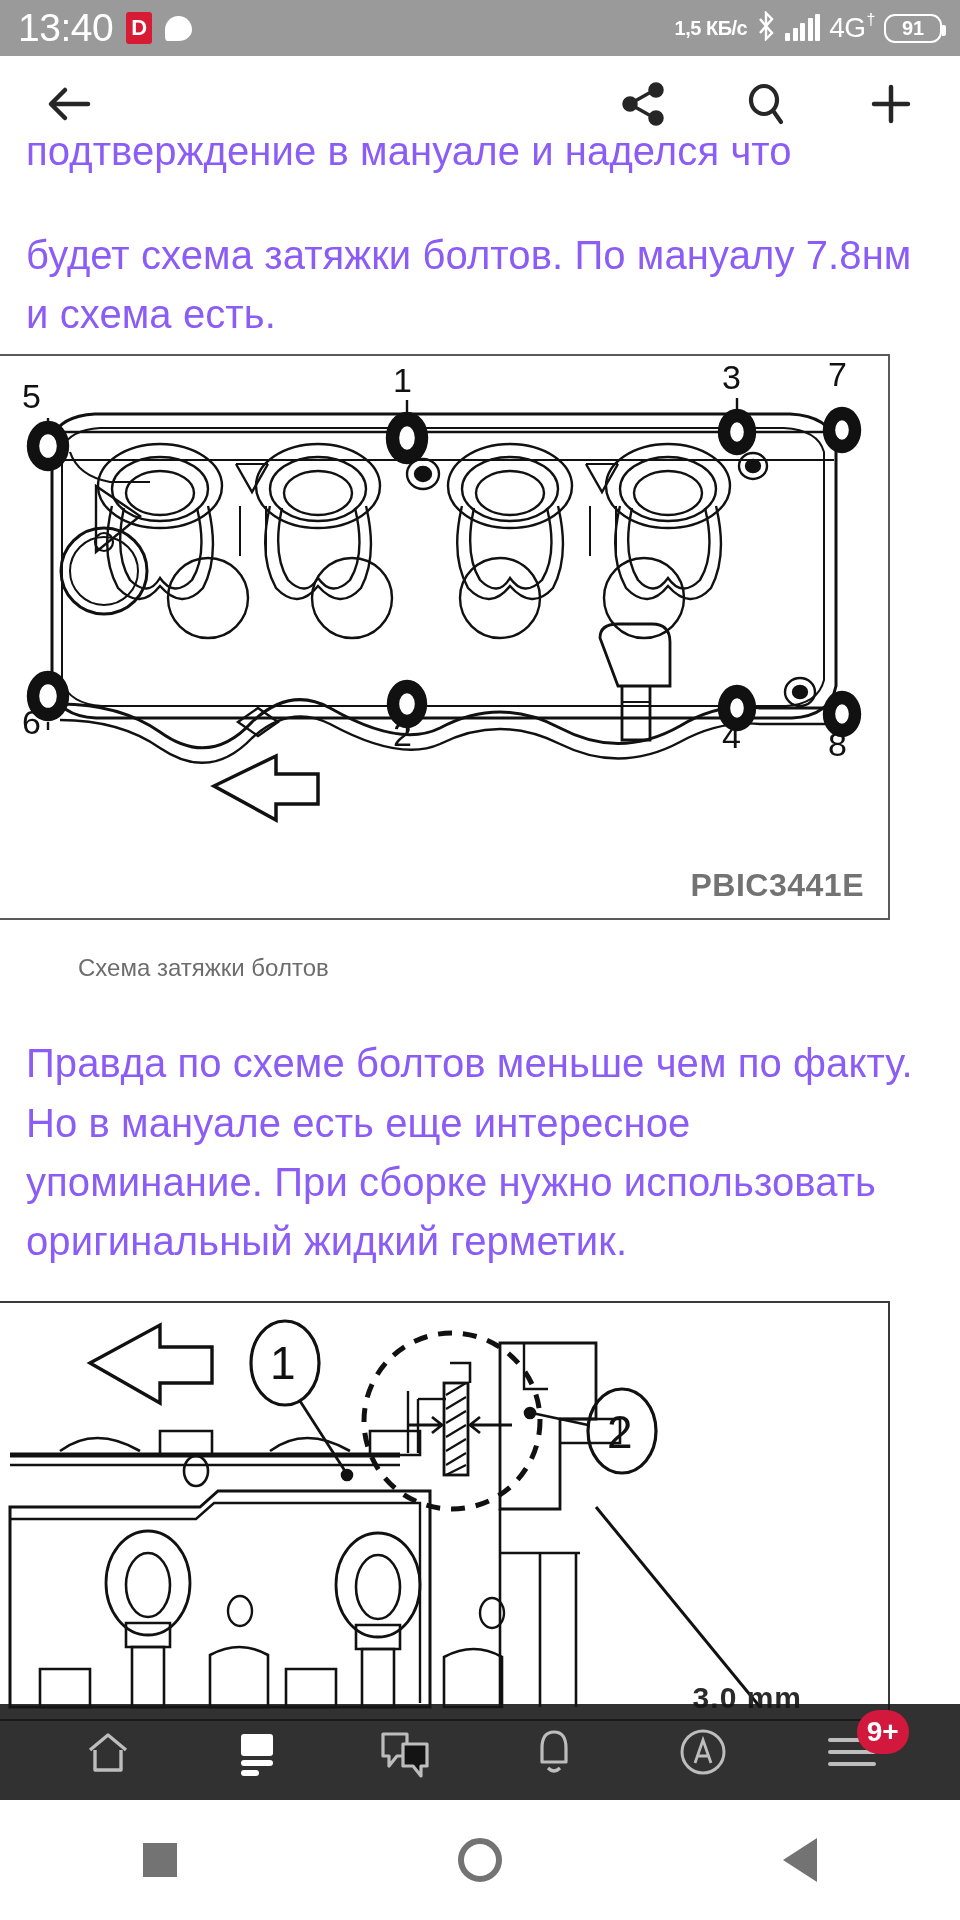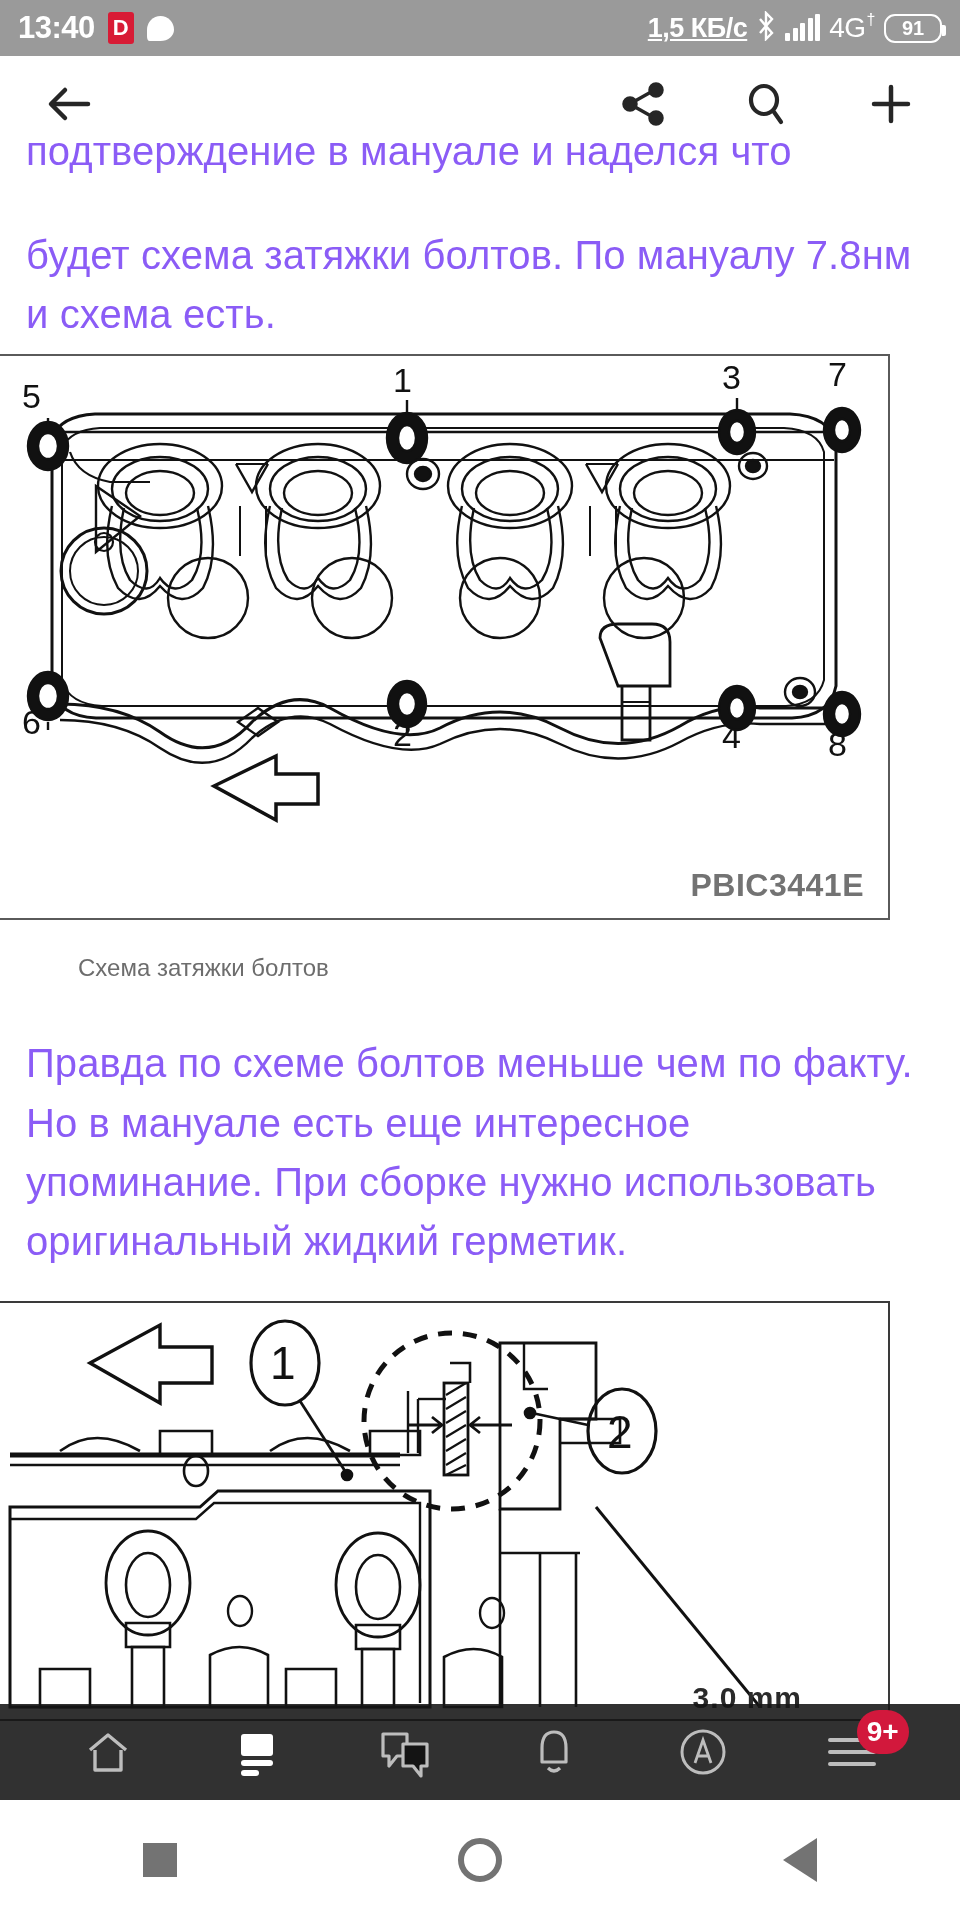--- a/index.html
+++ b/index.html
@@ -11,33 +11,33 @@
   }
   .screen { position: relative; width: 960px; height: 1920px; background: #fff; }
 
   
   .statusbar {
     position: absolute; top: 0; left: 0; width: 960px; height: 56px;
     background: #9a9a9a; display: flex; align-items: center;
     padding: 0 18px; color: #ffffff;
   }
   .sb-left { display: flex; align-items: center; gap: 13px; }
-  .sb-time { font-size: 31px; font-weight: 700; letter-spacing: -0.5px; color:#fff; }
+  .sb-time { font-size: 39px; font-weight: 400; letter-spacing: -0.5px; color:#fff; }
   .sb-dbadge {
     background: #d81b35; color: #fff; font-size: 22px; font-weight: 700;
     width: 26px; height: 32px; display: flex; align-items: center; justify-content: center;
     border-radius: 3px; line-height: 1;
   }
   .sb-chat { width: 27px; height: 25px; position: relative; }
   .sb-chat::before {
     content: ""; position: absolute; inset: 0;
     background: #fff; border-radius: 50% 50% 50% 10%/55% 55% 45% 20%;
   }
   .sb-right { margin-left: auto; display: flex; align-items: center; gap: 9px; }
-  .sb-net { font-size: 27px; font-weight: 700; letter-spacing: -0.5px; text-decoration: underline; }
+  .sb-net { font-size: 20px; font-weight: 700; letter-spacing: -0.5px; }
   .sb-bt { font-size: 26px; font-weight: 700; line-height: 1; }
   .sb-bars { display: flex; align-items: flex-end; gap: 2.5px; height: 26px; }
   .sb-bars i { width: 5px; background: #fff; display: block; border-radius: 1px; }
   .sb-bars i:nth-child(1) { height: 8px; }
   .sb-bars i:nth-child(2) { height: 13px; }
   .sb-bars i:nth-child(3) { height: 18px; }
   .sb-bars i:nth-child(4) { height: 23px; }
   .sb-bars i:nth-child(5) { height: 27px; }
   .sb-4g { font-size: 28px; font-weight: 400; letter-spacing: -0.5px; display:flex; align-items:flex-start;}
   .sb-4g sup { font-size: 16px; line-height: 1; margin-left: 1px; }

